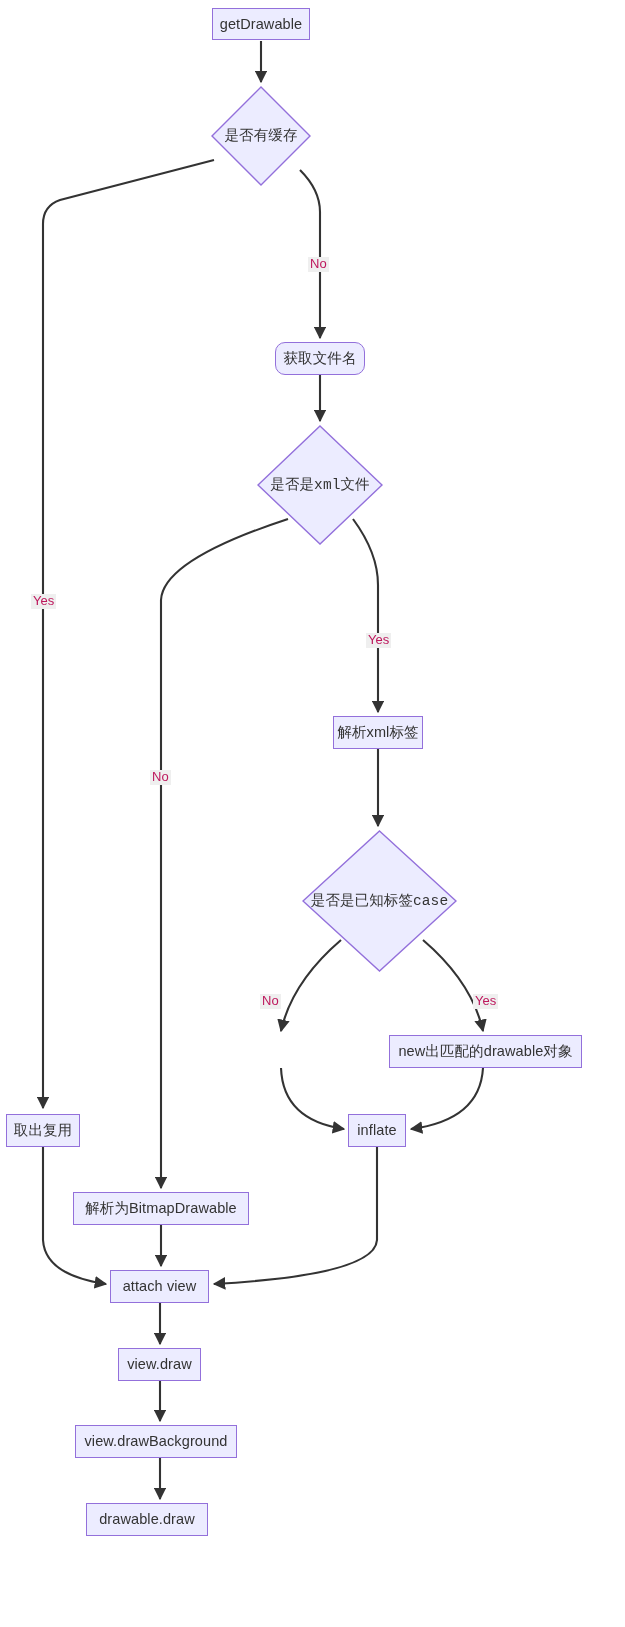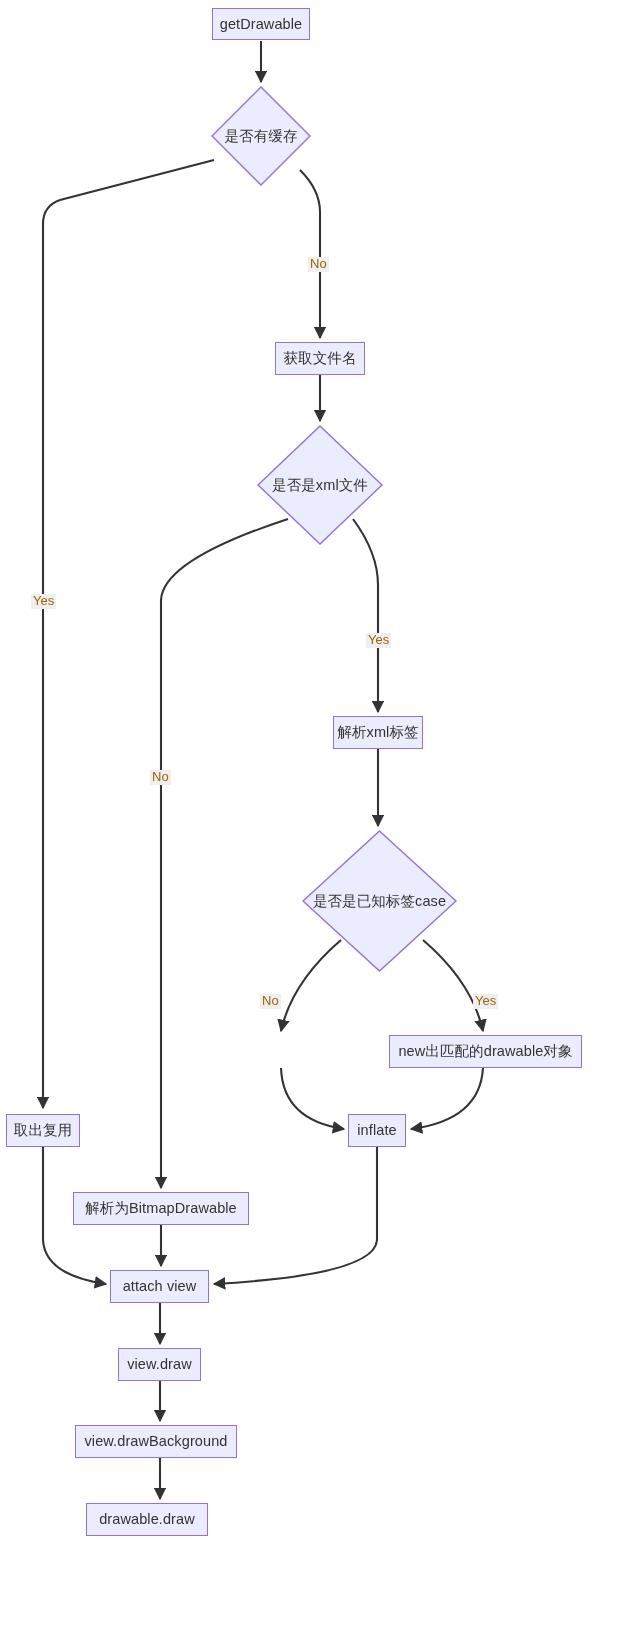--- a/index.html
+++ b/index.html
@@ -42,25 +42,26 @@
     position:absolute;
     left:0;top:0;
     width:100%;height:100%;
   }
   .diamond .dlabel{
     position:relative;
     z-index:2;
     font-size:14.5px;
     color:#333333;
     white-space:nowrap;
+    font-family:Liberation Mono, monospace;
   }
   .edge-label{
     position:absolute;
     background:#efefef;
-    color:#a16207;
+    color:#be185d;
     font-size:13px;
     line-height:1.15;
     padding:0px 2px;
     white-space:nowrap;
     box-sizing:border-box;
   }
 </style>
 </head>
 <body>
 
@@ -114,21 +115,21 @@
     <span>getDrawable</span>
   </div>
 
   <div class="node diamond" style="left:211px;top:86px;width:100px;height:100px;">
     <svg class="dshape" viewBox="0 0 100 100" preserveAspectRatio="none">
       <polygon points="50,1 99,50 50,99 1,50" fill="#ECECFF" stroke="#9370DB" stroke-width="1.4"></polygon>
     </svg>
     <span class="dlabel">是否有缓存</span>
   </div>
 
-  <div class="node" style="left:275px;top:342px;width:90px;height:33px;">
+  <div class="node" style="left:275px;top:342px;width:90px;height:33px;border-radius:10px;">
     <span>获取文件名</span>
   </div>
 
   <div class="node diamond" style="left:257px;top:425px;width:126px;height:120px;">
     <svg class="dshape" viewBox="0 0 126 120" preserveAspectRatio="none">
       <polygon points="63,1 125,60 63,119 1,60" fill="#ECECFF" stroke="#9370DB" stroke-width="1.4"></polygon>
     </svg>
     <span class="dlabel">是否是xml文件</span>
   </div>
 

